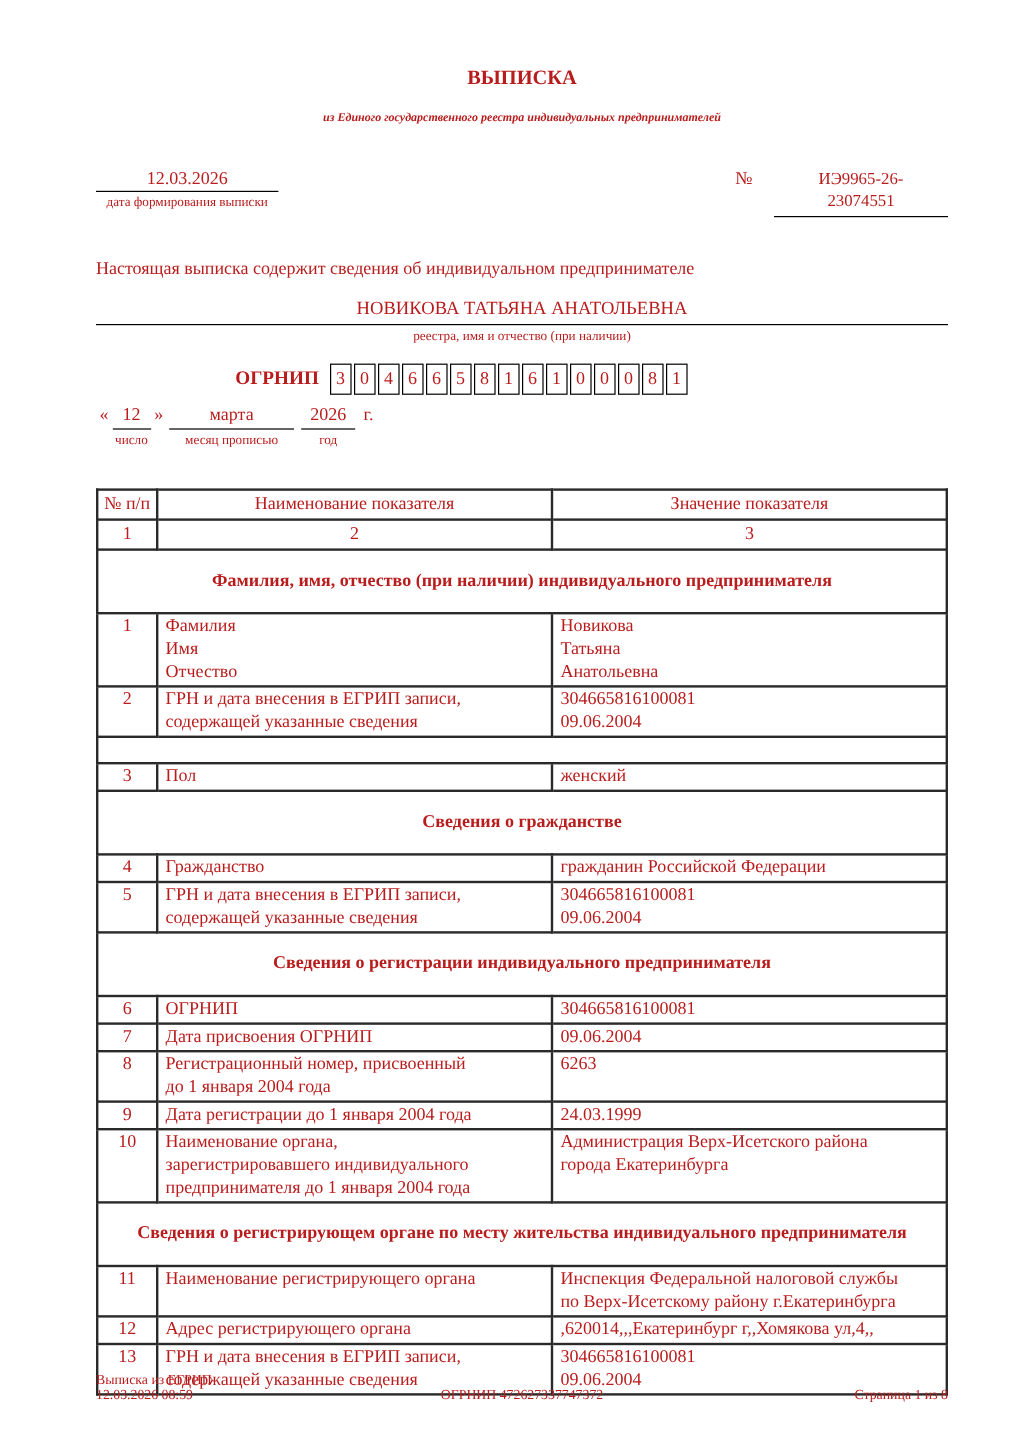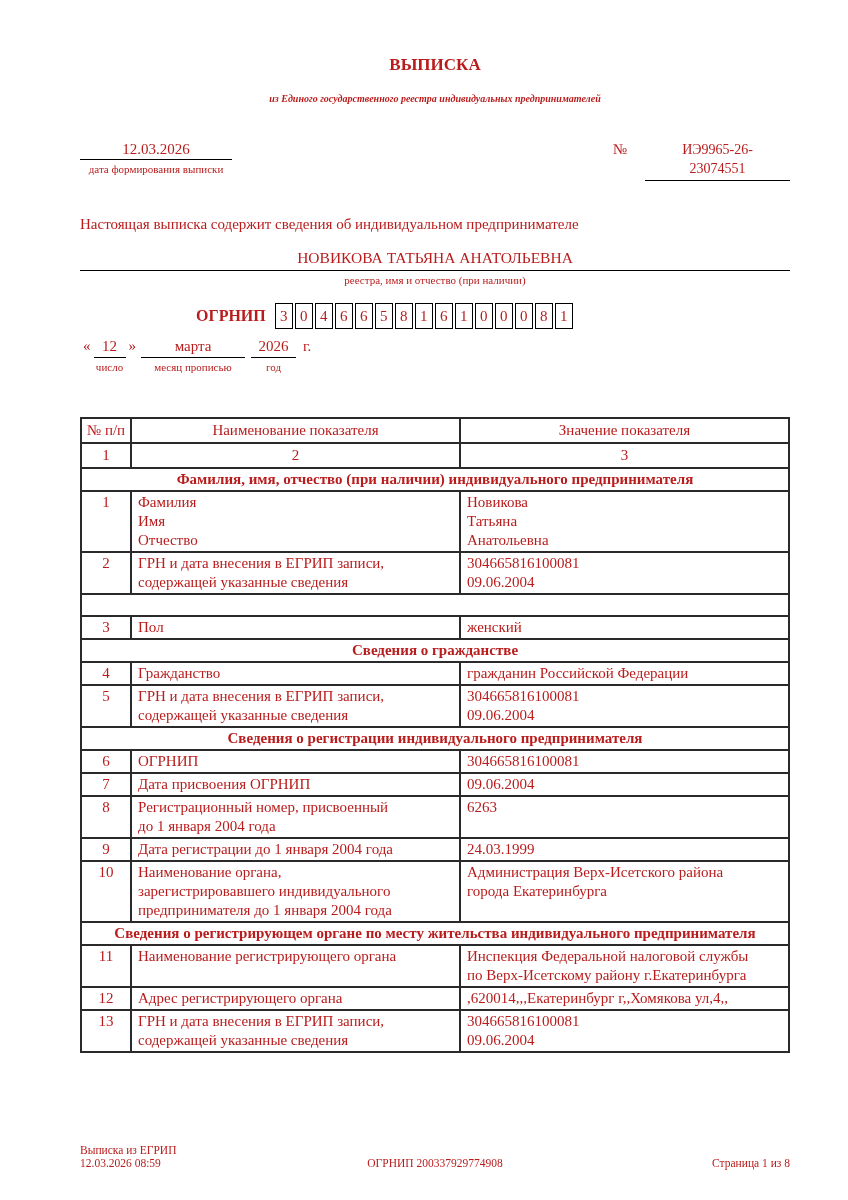--- a/index.html
+++ b/index.html
@@ -44,27 +44,27 @@
   .quote { line-height: 19px; margin: 0 3px; }
   .field { display: inline-flex; flex-direction: column; align-items: center; }
   .field .line { border-bottom: 1.5px solid #000; line-height: 19px; text-align: center; padding-bottom: 1px; }
   .day-field .line { width: 32px; }
   .month-field { margin-left: 2px; }
   .month-field .line { width: 104px; }
   .year-field { margin-left: 6px; }
   .year-field .line { width: 45px; }
   .year-suffix { line-height: 19px; margin-left: 7px; }
 
-  .data-table { border-collapse: collapse; width: 708px; margin-top: 43px; font-size: 15px; table-layout: fixed; }
+  .data-table { border-collapse: collapse; width: 708px; margin-top: 33px; font-size: 15px; table-layout: fixed; }
   .data-table th, .data-table td { border: 2px solid #2a2a2a; vertical-align: top; line-height: 19px; }
   .data-table th { font-weight: normal; text-align: center; padding: 2px 4px; }
   .cell-num { text-align: center; padding: 1px 2px; }
   .cell-name { padding: 1px 6px; white-space: pre-line; }
   .cell-value { padding: 1px 6px; white-space: pre-line; }
-  .section-cell { font-weight: bold; text-align: center; padding: 1px 28px; }
+  .section-cell { font-weight: bold; text-align: center; padding: 16px 28px; }
   .spacer-cell { height: 22px; }
 
   .footer { position: absolute; left: 80px; right: 58px; top: 1144px;
             display: flex; justify-content: space-between; align-items: flex-end;
             font-size: 11.5px; line-height: 13px; }
   .footer-left { text-align: left; width: 220px; }
   .footer-center { text-align: center; flex: 1; }
   .footer-right { text-align: right; width: 220px; }
 </style>
 </head>
@@ -249,16 +249,16 @@
           </tr>
         </tbody>
     </table>
   </div>
 
   <div class="footer">
     <div class="footer-left">
       <div>Выписка из ЕГРИП</div>
       <div>12.03.2026 08:59</div>
     </div>
-    <div class="footer-center">ОГРНИП 200337929774908</div>
+    <div class="footer-center">ОГРНИП 472627337747372</div>
     <div class="footer-right">Страница 1 из 8</div>
   </div>
 </div>
 
 </body></html>

